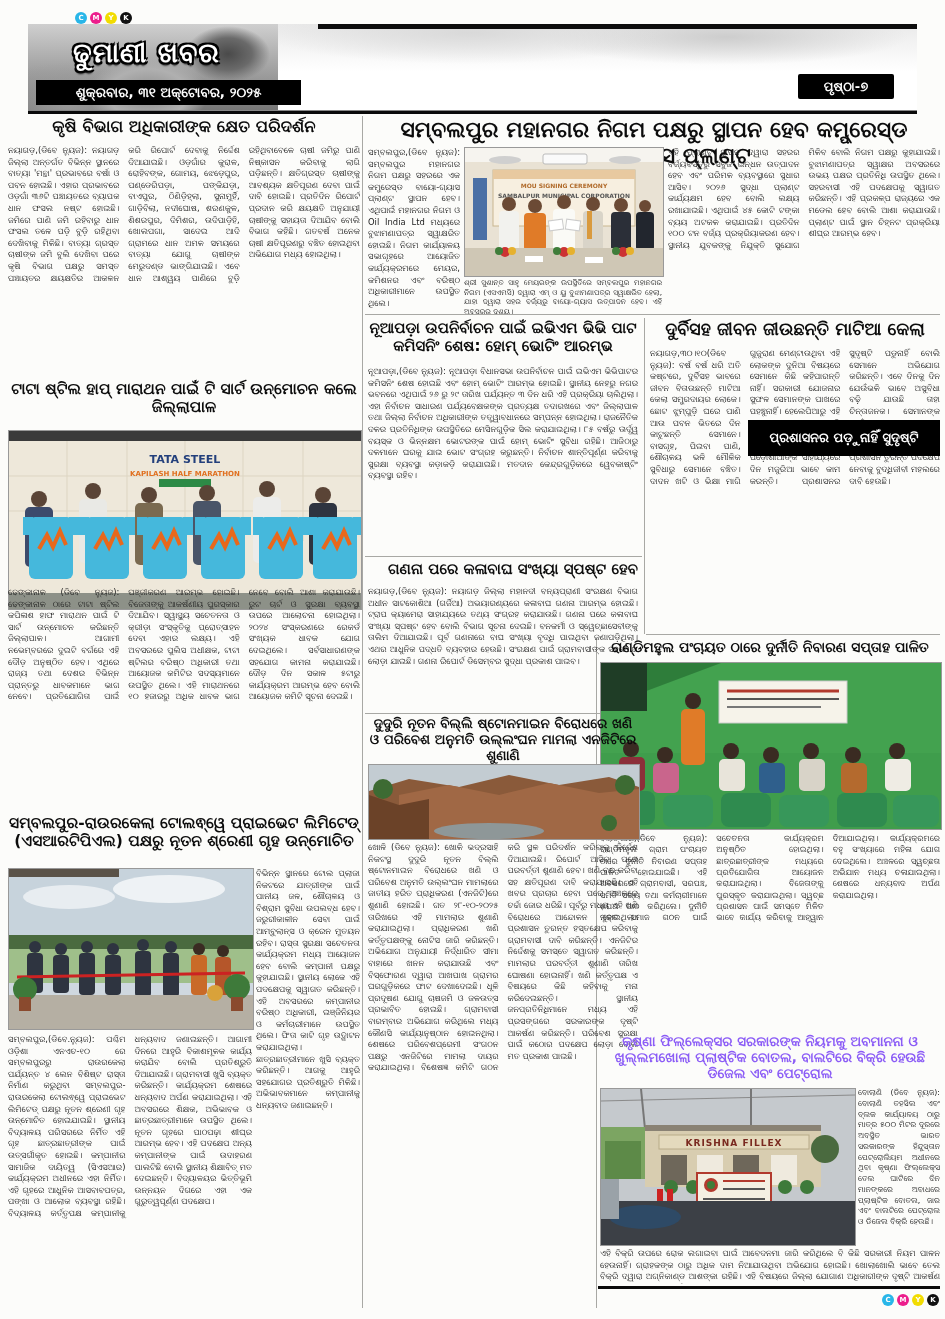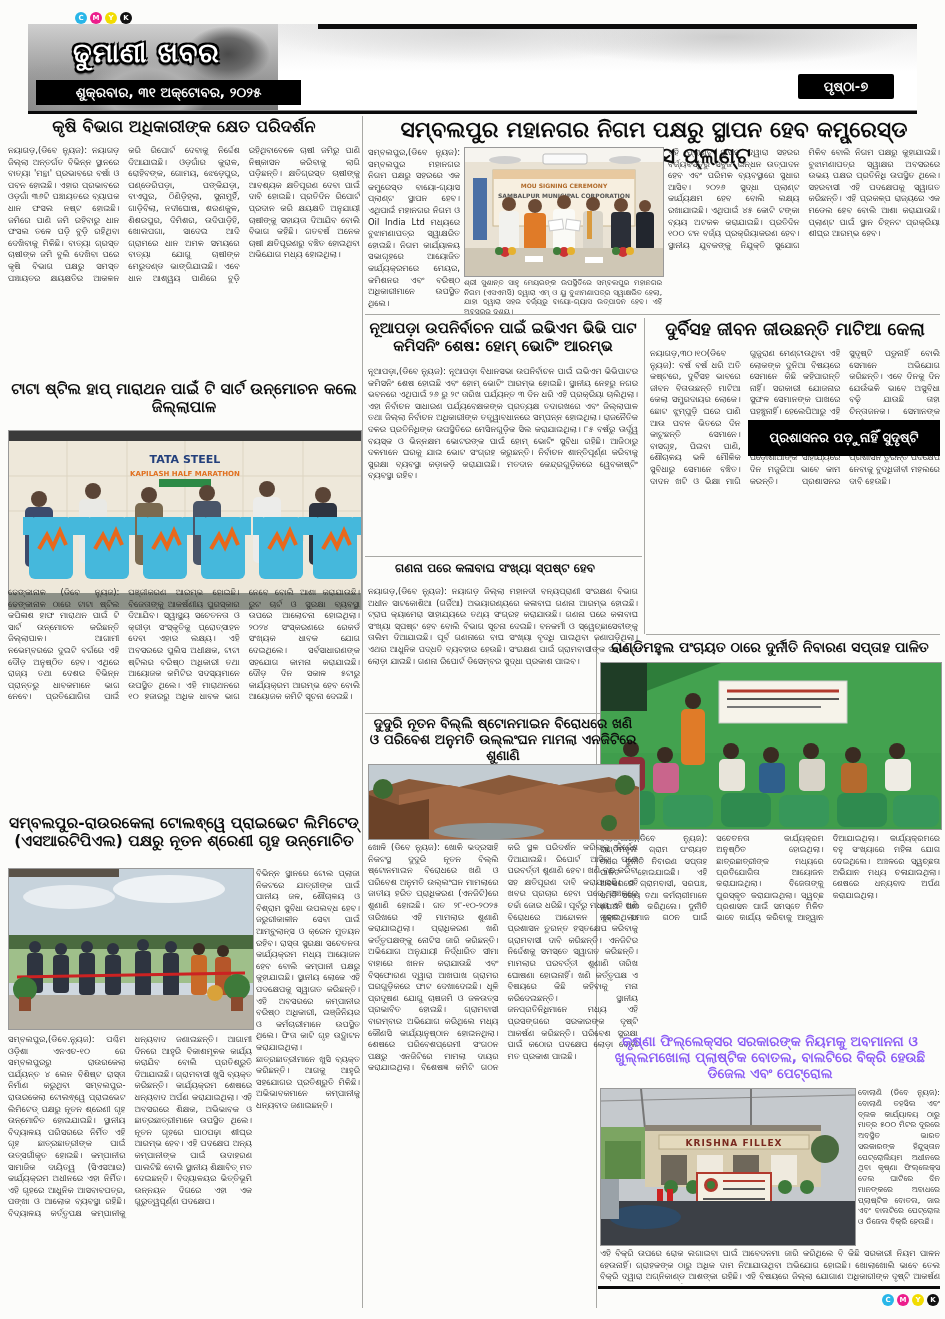--- a/index.html
+++ b/index.html
@@ -187,21 +187,21 @@
         <use href="#shirt" x="114"></use>
         <use href="#shirt" x="172"></use>
         <use href="#shirt" x="230"></use>
         <use href="#shirt" x="284"></use>
     </g>
     <rect x="0" y="162" width="352" height="16" fill="#8d9188"></rect>
   </svg>
 </div>
 <div class="abs body-text cols3" style="left:8px;top:587px;width:352px;height:222px;">ଢେଙ୍କାନାଳ (ଡିବେ ନ୍ୟୁଜ): ଢେଙ୍କାନାଳ ଠାରେ ଟାଟା ଷ୍ଟିଲ କପିଳାଶ ହାଫ ମାରାଥନ ପାଇଁ ଟି ସାର୍ଟ ଉନ୍ମୋଚନ କରିଛନ୍ତି ଜିଲ୍ଲାପାଳ। ଆଗାମୀ ନଭେମ୍ବରରେ ଦୁଇଟି ବର୍ଗରେ ଏହି ଦୌଡ଼ ଅନୁଷ୍ଠିତ ହେବ। ଏଥିରେ ରାଜ୍ୟ ତଥା ଦେଶର ବିଭିନ୍ନ ପ୍ରାନ୍ତରୁ ଧାବକମାନେ ଭାଗ ନେବେ। ପ୍ରତିଯୋଗିତା ପାଇଁ ପଞ୍ଜୀକରଣ ଆରମ୍ଭ ହୋଇଛି। ବିଜେତାଙ୍କୁ ଆକର୍ଷଣୀୟ ପୁରସ୍କାର ଦିଆଯିବ। ସ୍ୱାସ୍ଥ୍ୟ ସଚେତନତା ଓ କ୍ରୀଡ଼ା ସଂସ୍କୃତିକୁ ପ୍ରୋତ୍ସାହନ ଦେବା ଏହାର ଲକ୍ଷ୍ୟ। ଏହି ଅବସରରେ ପୁଲିସ ଅଧୀକ୍ଷକ, ଟାଟା ଷ୍ଟିଲର ବରିଷ୍ଠ ଅଧିକାରୀ ତଥା ଆୟୋଜକ କମିଟିର ସଦସ୍ୟମାନେ ଉପସ୍ଥିତ ଥିଲେ। ଏହି ମାରାଥନରେ ୧୦ ହଜାରରୁ ଅଧିକ ଧାବକ ଭାଗ ନେବେ ବୋଲି ଆଶା କରାଯାଉଛି। ରୁଟ ଚାର୍ଟ ଓ ସୁରକ୍ଷା ବ୍ୟବସ୍ଥା ଉପରେ ଆଲୋଚନା ହୋଇଥିଲା। ୨୦୨୪ ସଂସ୍କରଣରେ ରେକର୍ଡ ସଂଖ୍ୟକ ଧାବକ ଯୋଗ ଦେଇଥିଲେ। ସର୍ବସାଧାରଣଙ୍କ ସହଯୋଗ କାମନା କରାଯାଇଛି। ଦୌଡ଼ ଦିନ ସକାଳ ୫ଟାରୁ କାର୍ଯ୍ୟକ୍ରମ ଆରମ୍ଭ ହେବ ବୋଲି ଆୟୋଜକ କମିଟି ସୂଚନା ଦେଇଛି।</div>
 
-<div class="abs headline" style="left:360px;top:561px;width:270px;font-size:12px;">ଗଣନା ପରେ କଳାବାଘ ସଂଖ୍ୟା ସ୍ପଷ୍ଟ ହେବ</div>
+<div class="abs headline" style="left:378px;top:561px;width:270px;font-size:15px;">ଗଣନା ପରେ କଳାବାଘ ସଂଖ୍ୟା ସ୍ପଷ୍ଟ ହେବ</div>
 <div class="abs body-text" style="left:368px;top:586px;width:270px;height:124px;">ନୟାଗଡ଼,(ଡିବେ ନ୍ୟୁଜ): ନୟାଗଡ଼ ଜିଲ୍ଲା ମହାନଦୀ ବନ୍ୟପ୍ରାଣୀ ସଂରକ୍ଷଣ ବିଭାଗ ଅଧୀନ ସାଟକୋଶିଆ (ଗର୍ଜିଆ) ଅଭୟାରଣ୍ୟରେ କଳାବାଘ ଗଣନା ଆରମ୍ଭ ହୋଇଛି। ଟ୍ରାପ କ୍ୟାମେରା ସାହାଯ୍ୟରେ ତଥ୍ୟ ସଂଗ୍ରହ କରାଯାଉଛି। ଗଣନା ପରେ କଳାବାଘ ସଂଖ୍ୟା ସ୍ପଷ୍ଟ ହେବ ବୋଲି ବିଭାଗ ସୂଚନା ଦେଇଛି। ବନକର୍ମୀ ଓ ସ୍ୱେଚ୍ଛାସେବୀଙ୍କୁ ତାଲିମ ଦିଆଯାଇଛି। ପୂର୍ବ ଗଣନାରେ ବାଘ ସଂଖ୍ୟା ବୃଦ୍ଧି ପାଇଥିବା ଜଣାପଡ଼ିଥିଲା। ଏଥର ଆଧୁନିକ ପଦ୍ଧତି ବ୍ୟବହାର ହେଉଛି। ସଂରକ୍ଷଣ ପାଇଁ ଗ୍ରାମବାସୀଙ୍କ ସହଯୋଗ ଲୋଡ଼ା ଯାଇଛି। ଗଣନା ରିପୋର୍ଟ ଡିସେମ୍ବର ସୁଦ୍ଧା ପ୍ରକାଶ ପାଇବ।</div>
 
 <div class="abs headline" style="left:600px;top:639px;width:340px;font-size:14px;">ରାଣ୍ଡିମହୁଲ ପଂଚାୟତ ଠାରେ ଦୁର୍ନୀତି ନିବାରଣ ସପ୍ତାହ ପାଳିତ</div>
 <div class="abs photo" style="left:600px;top:662px;width:340px;height:166px;border:1px solid #999;">
   <svg width="340" height="166" viewBox="0 0 340 166">
     <rect width="340" height="166" fill="#3f9d4c"></rect>
     <rect width="340" height="90" fill="#43a24f"></rect>
     <polygon points="0,0 120,0 40,30 0,22" fill="#2e7d3a"></polygon>
     <rect x="0" y="0" width="46" height="48" fill="#1f3d26"></rect>
     <rect x="118" y="18" width="128" height="42" fill="#f6f3ea" stroke="#ccc"></rect>

